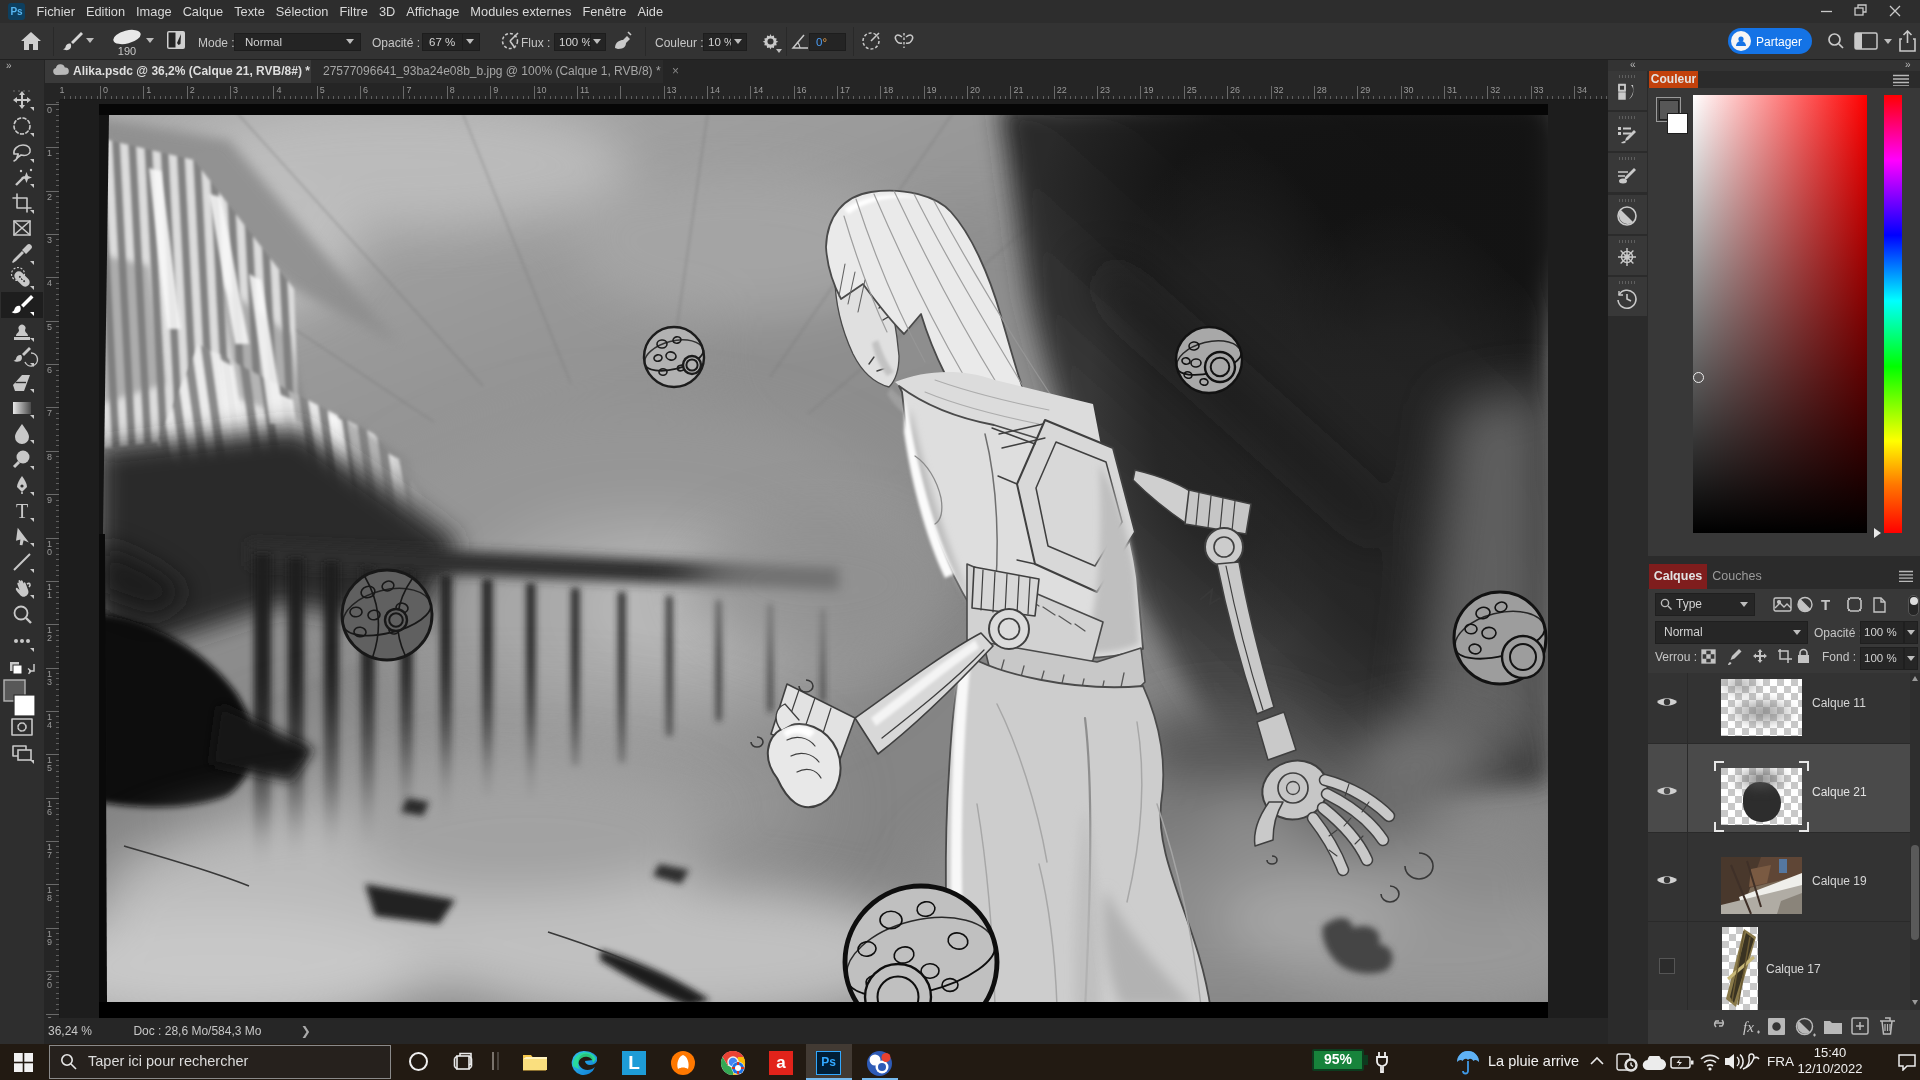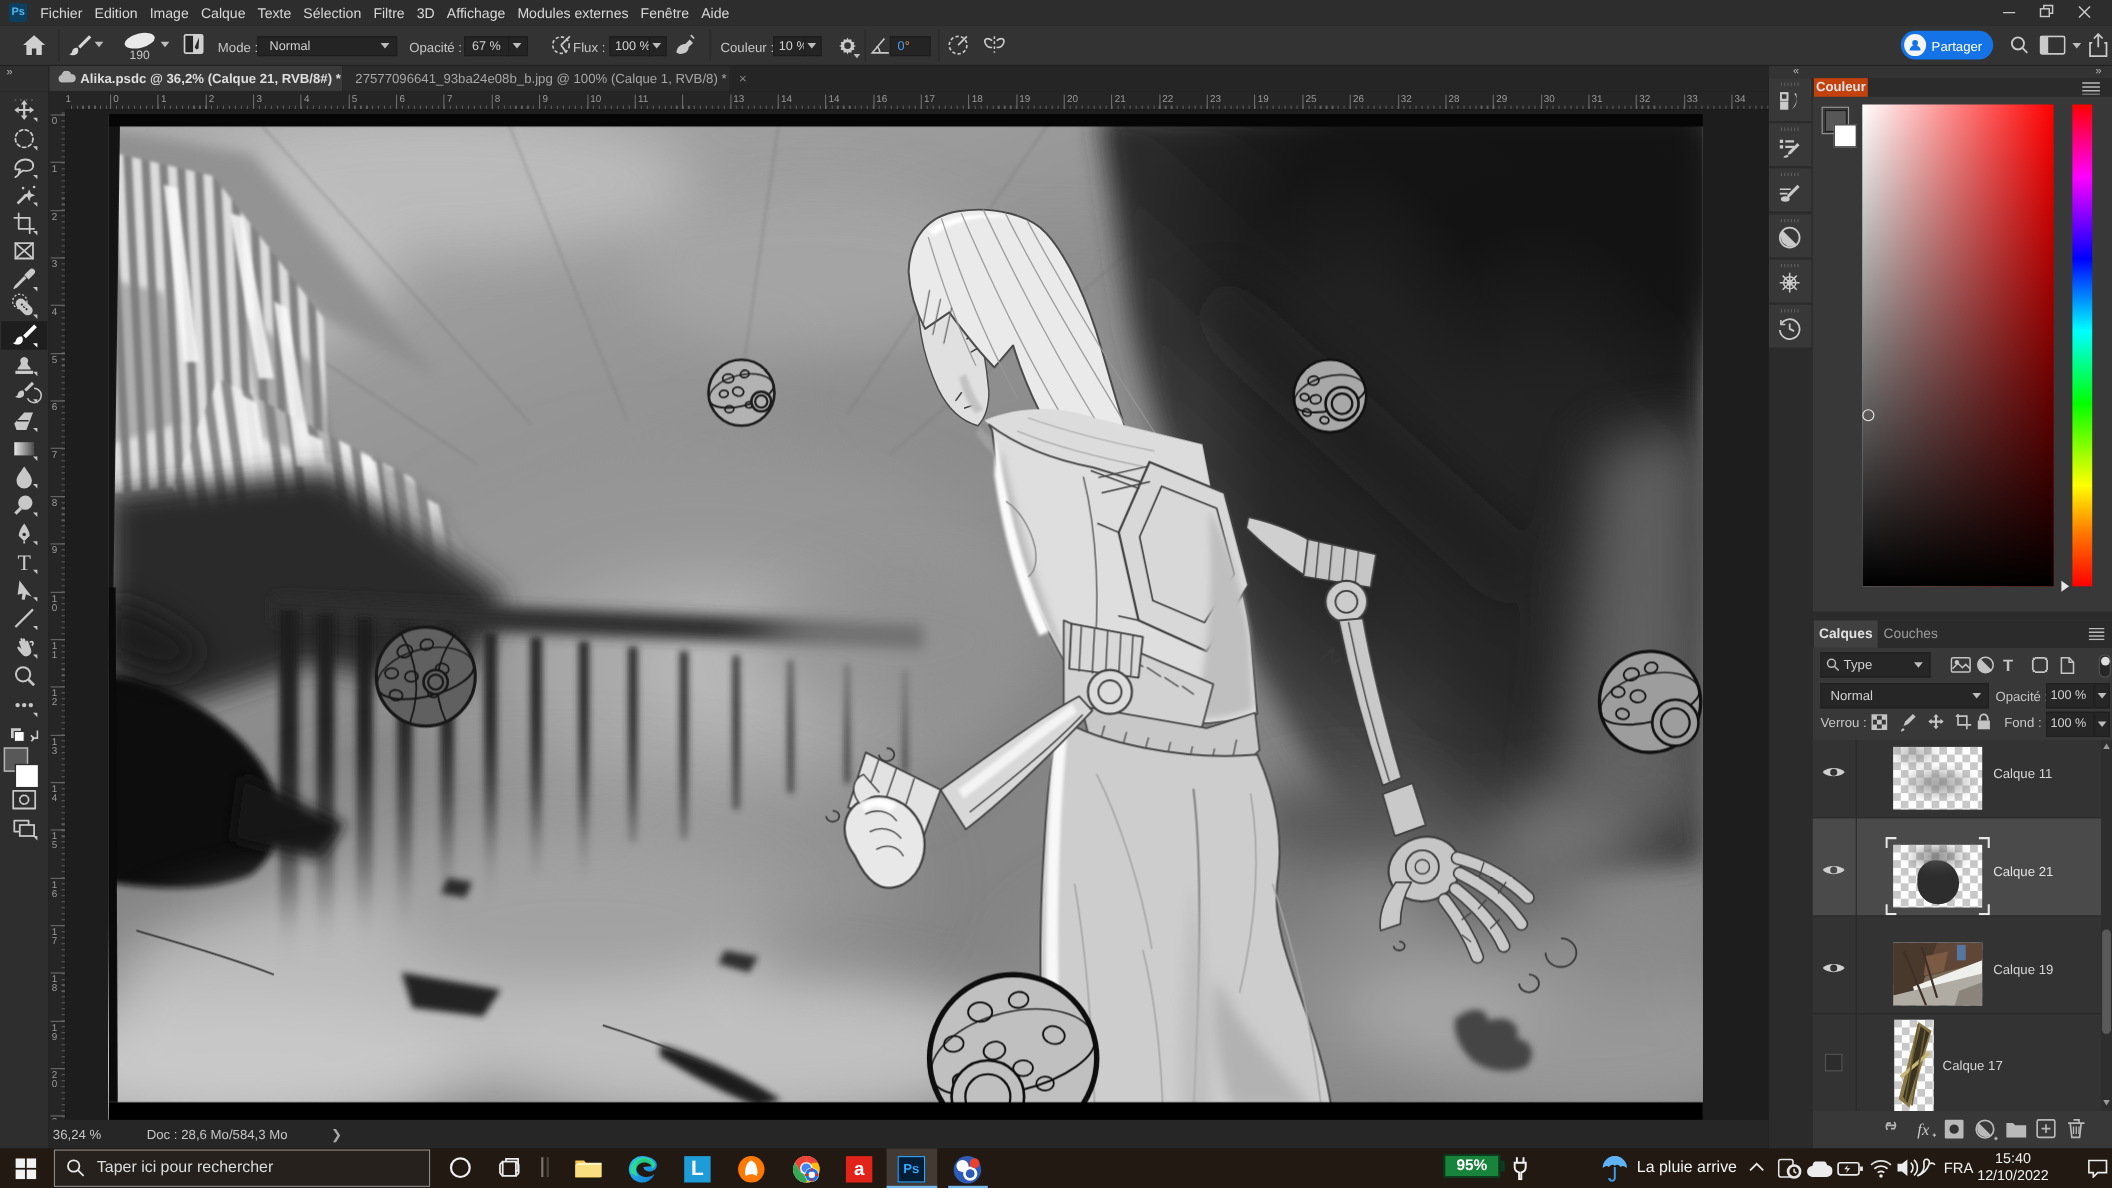--- a/index.html
+++ b/index.html
@@ -853,21 +853,21 @@
   <div class="abs" style="left:1693px;top:95px;width:174px;height:438px;
      background:linear-gradient(to bottom, rgba(0,0,0,0) 0%, #000 100%),linear-gradient(to right, #fff 0%, #f00 100%);"></div>
   <div class="abs" style="left:1693px;top:372px;width:11px;height:11px;border:1.5px solid #eee;border-radius:50%;box-sizing:border-box;"></div>
 
   <div class="abs" style="left:1884px;top:95px;width:18px;height:438px;
      background:linear-gradient(to bottom,#f00 0%,#f0f 15%,#00f 32%,#0ff 47%,#0f0 62%,#ff0 79%,#f70 89%,#f00 100%);"></div>
   <div class="abs" style="left:1874px;top:528px;width:0;height:0;border-top:5px solid transparent;border-bottom:5px solid transparent;border-left:7px solid #e8e8e8;"></div>
 
   <div class="abs" style="left:1648px;top:564px;width:272px;height:480px;background:#383838;"></div>
   <div class="abs" style="left:1648px;top:564px;width:272px;height:25px;background:#2b2b2b;"></div>
-  <div class="abs" style="left:1649px;top:564px;width:58px;height:25px;background:#404040;color:#e2e2e2;font-size:12.5px;font-weight:bold;line-height:25px;text-align:center;">Calques</div>
+  <div class="abs" style="left:1649px;top:564px;width:58px;height:25px;background:#7f1d1d;color:#e2e2e2;font-size:12.5px;font-weight:bold;line-height:25px;text-align:center;">Calques</div>
   <div class="abs" style="left:1707px;top:564px;width:60px;height:25px;color:#9b9b9b;font-size:12.5px;line-height:25px;text-align:center;">Couches</div>
   <svg class="abs" style="left:1898px;top:570px;" width="16" height="12" viewBox="0 0 16 12">
       <g stroke="#b9b9b9" stroke-width="1.3">
         <path d="M1 1.5h14M1 4.8h14M1 8.1h14M1 11.4h14"></path>
       </g>
     </svg>
 
   <div class="abs" style="left:1655px;top:593px;width:100px;height:23px;background:#262626;border:1px solid #1f1f1f;box-sizing:border-box;"></div>
   <svg class="abs" style="left:1660px;top:598px;" width="13" height="13" viewBox="0 0 13 13">
       <circle cx="5" cy="5" r="3.6" fill="none" stroke="#bbb" stroke-width="1.4"></circle>

